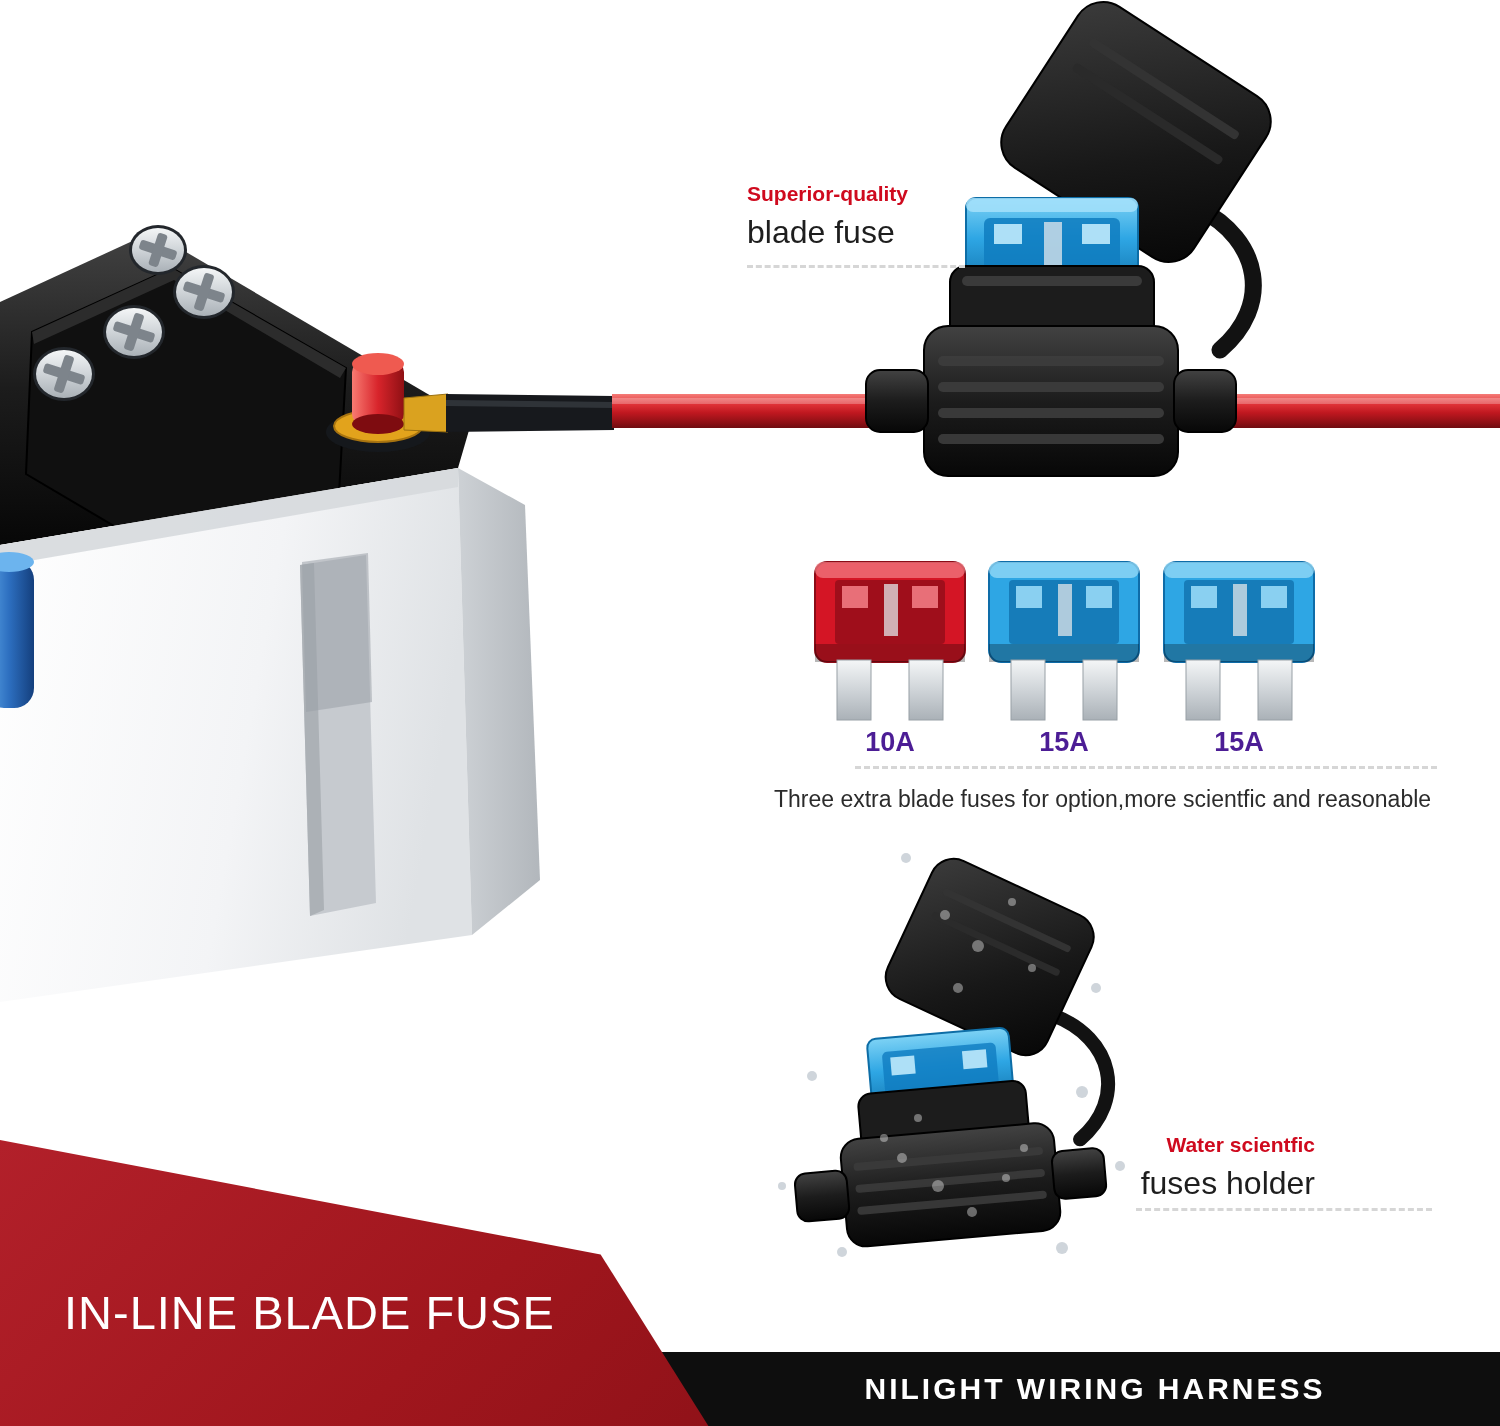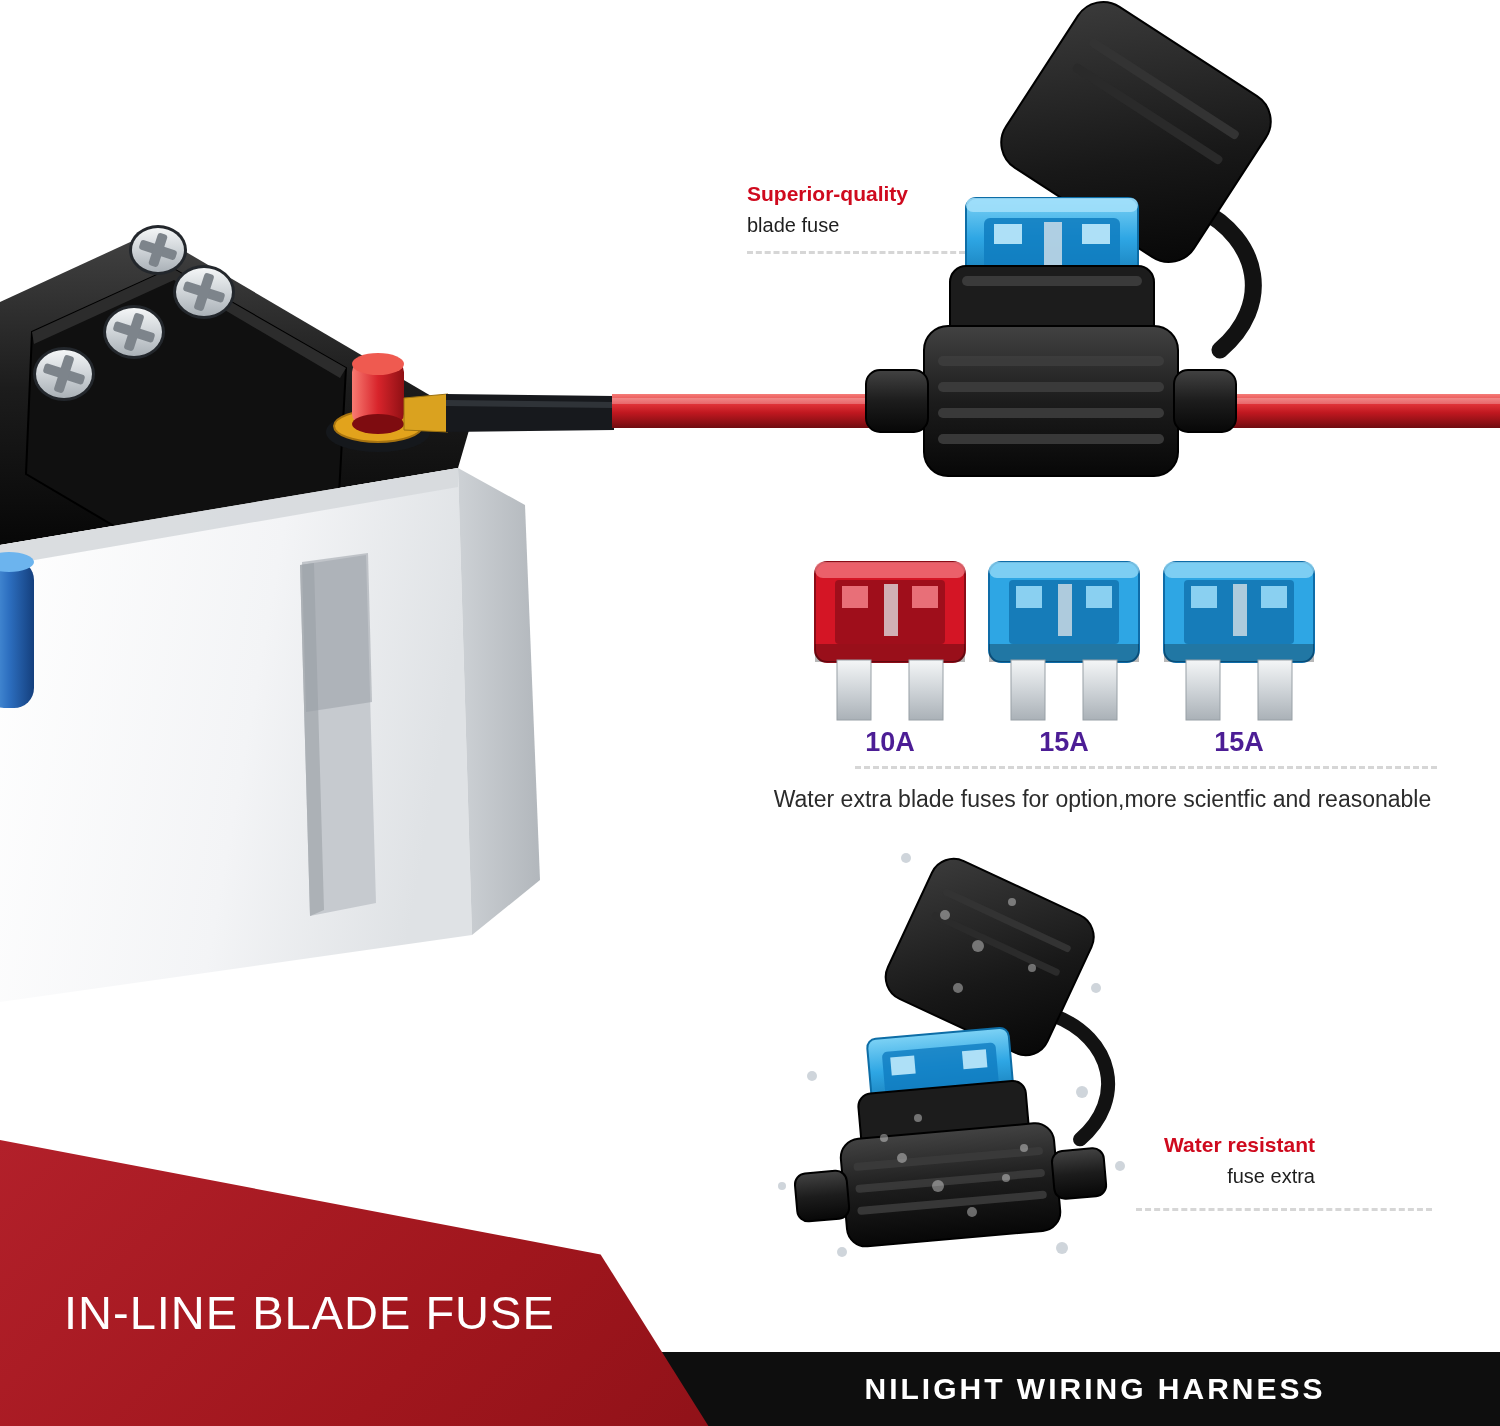--- a/index.html
+++ b/index.html
@@ -14,21 +14,21 @@
   .abs { position: absolute; }
   svg { display: block; }
 
   .callout-title {
     font-weight: bold;
     font-size: 21px;
     color: #cf0a1e;
     white-space: nowrap;
   }
   .callout-sub {
-    font-size: 20px;
+    font-size: 32px;
     color: #1e1e1e;
     margin-top: 8px;
     white-space: nowrap;
   }
   .dotted {
     border-bottom: 3px dashed #d6d6d6;
     height: 0;
   }
   .fuse-label {
     position: absolute;
@@ -326,25 +326,25 @@
     <div class="callout-sub">blade fuse</div>
     <div class="dotted" style="width:218px; margin-top:14px;"></div>
   </div>
 
   <div class="fuse-label overlay" style="left:835px; top:727px;">10A</div>
   <div class="fuse-label overlay" style="left:1009px; top:727px;">15A</div>
   <div class="fuse-label overlay" style="left:1184px; top:727px;">15A</div>
 
   <div class="abs overlay dotted" style="left:855px; top:766px; width:582px;"></div>
 
-  <div class="abs overlay note" style="left:745px; top:786px; width:715px;">Water extra blade fuses for option,more scientfic and reasonable</div>
+  <div class="abs overlay note" style="left:745px; top:786px; width:715px;">Three extra blade fuses for option,more scientfic and reasonable</div>
 
   <div class="abs overlay callout-water" style="left:1130px; top:1133px; width:185px;">
-    <div class="callout-title">Water resistant</div>
-    <div class="callout-sub">fuse extra</div>
+    <div class="callout-title">Water scientfic</div>
+    <div class="callout-sub">fuses holder</div>
   </div>
   <div class="abs overlay dotted" style="left:1136px; top:1208px; width:296px;"></div>
 
   <div class="footer">
     <div class="footer-text">NILIGHT WIRING HARNESS</div>
   </div>
 
   <div class="banner">
     <div class="banner-title">IN-LINE BLADE FUSE</div>
   </div>

